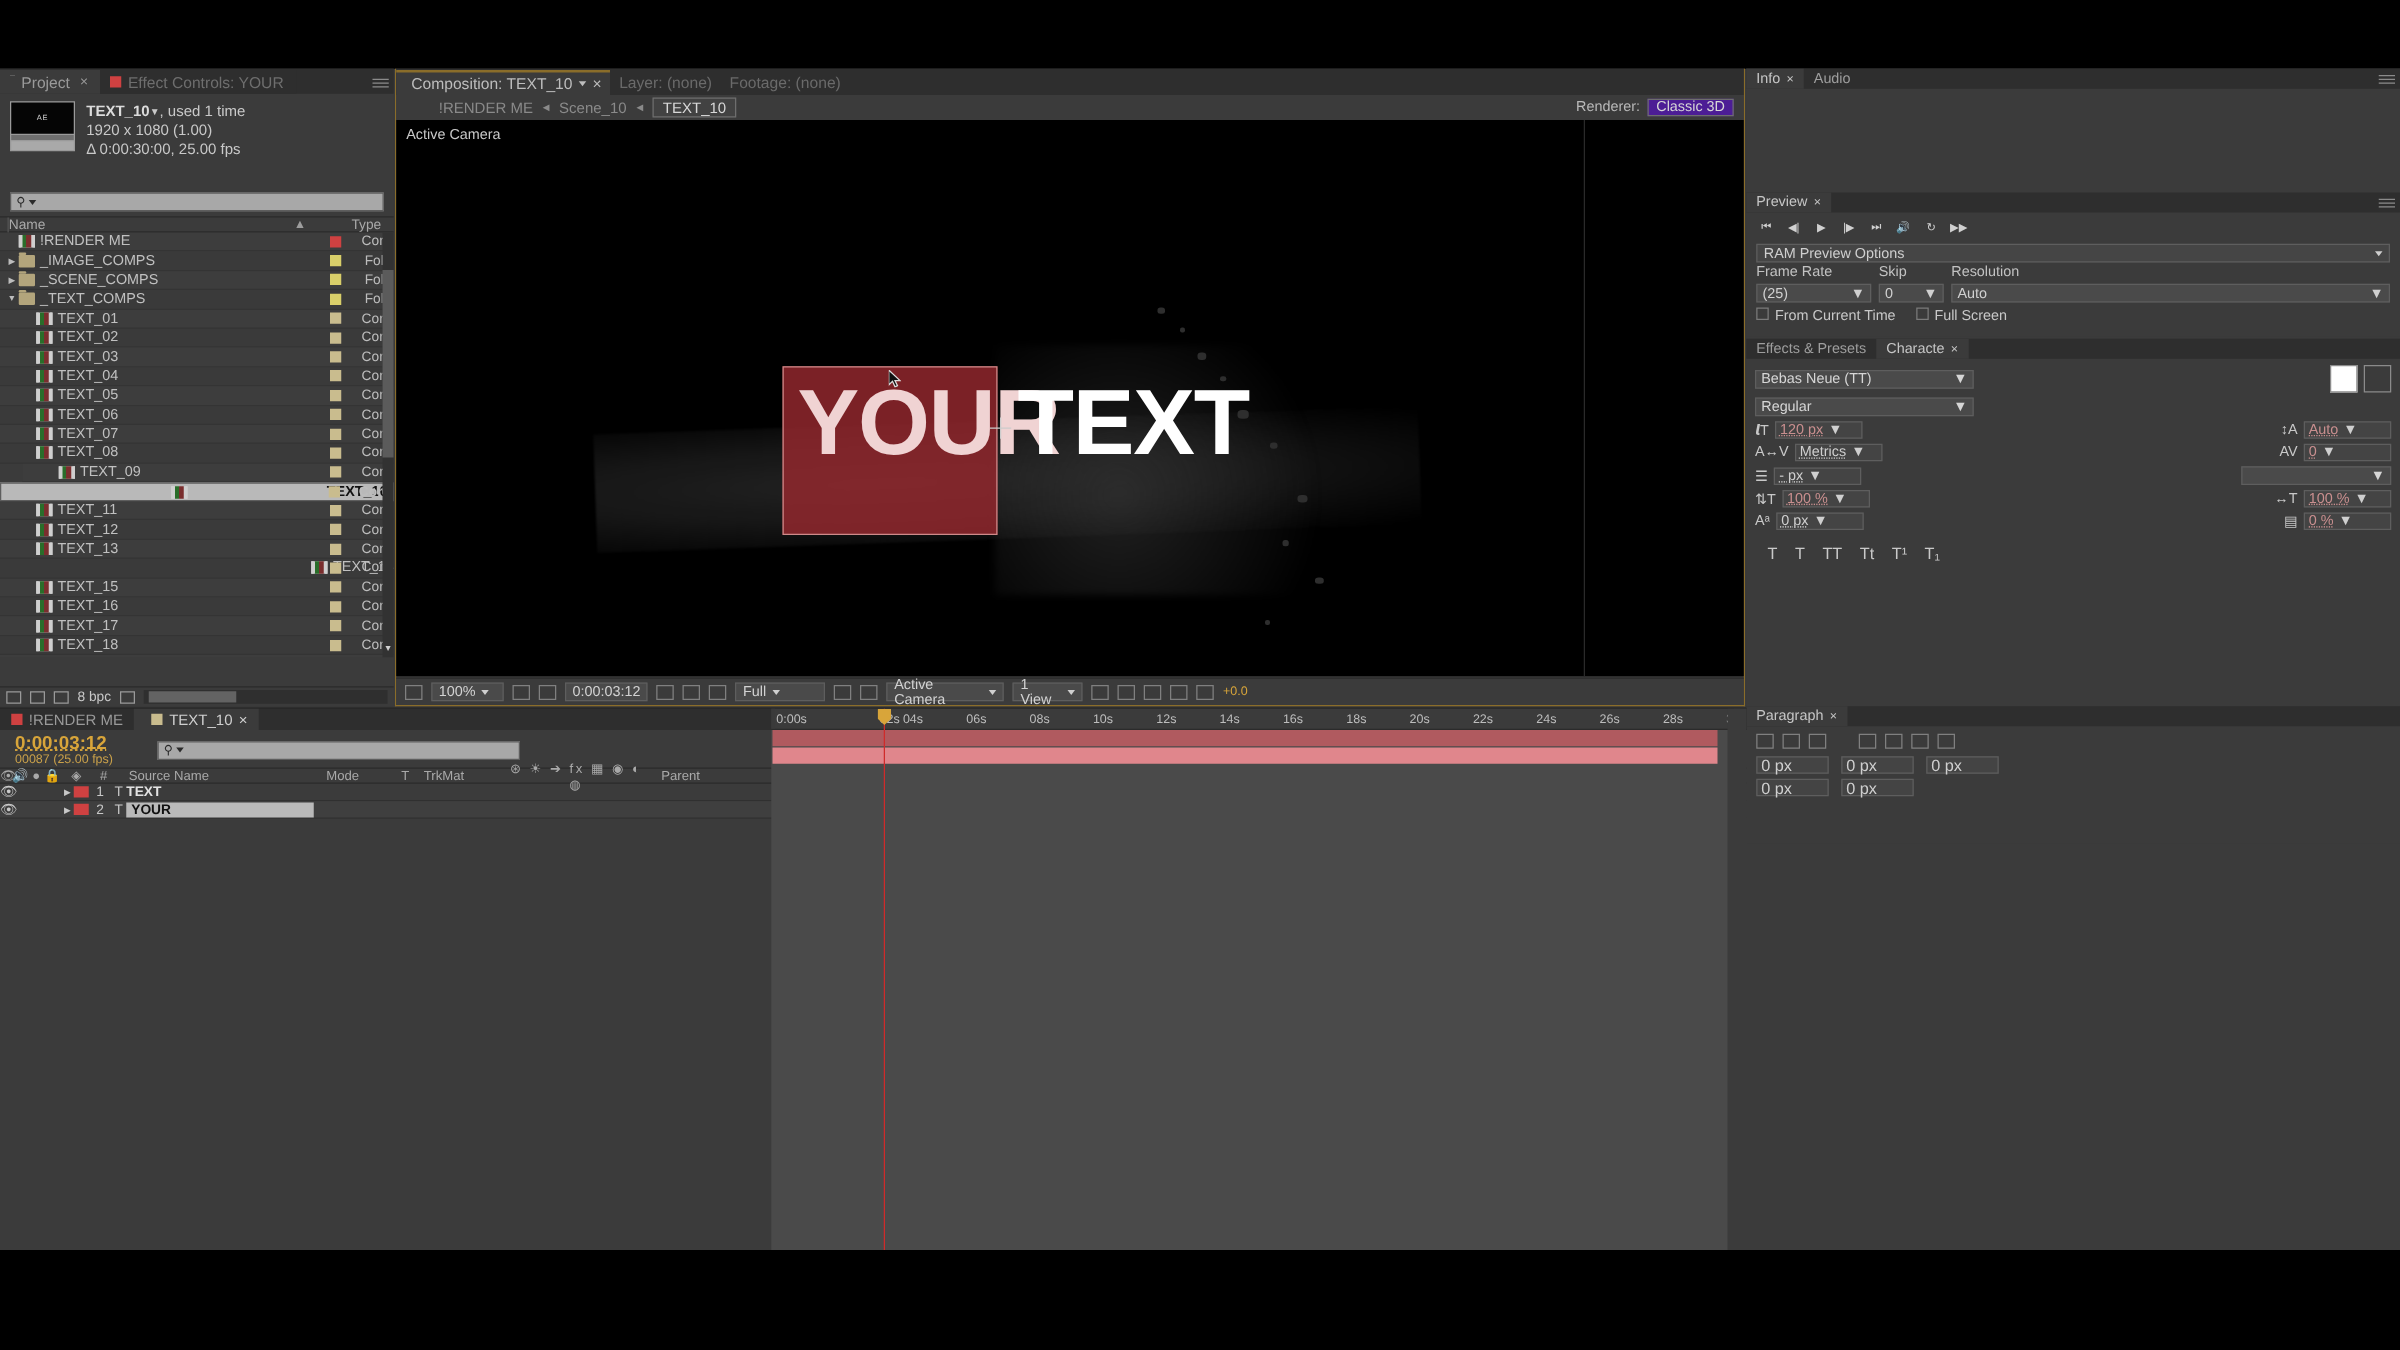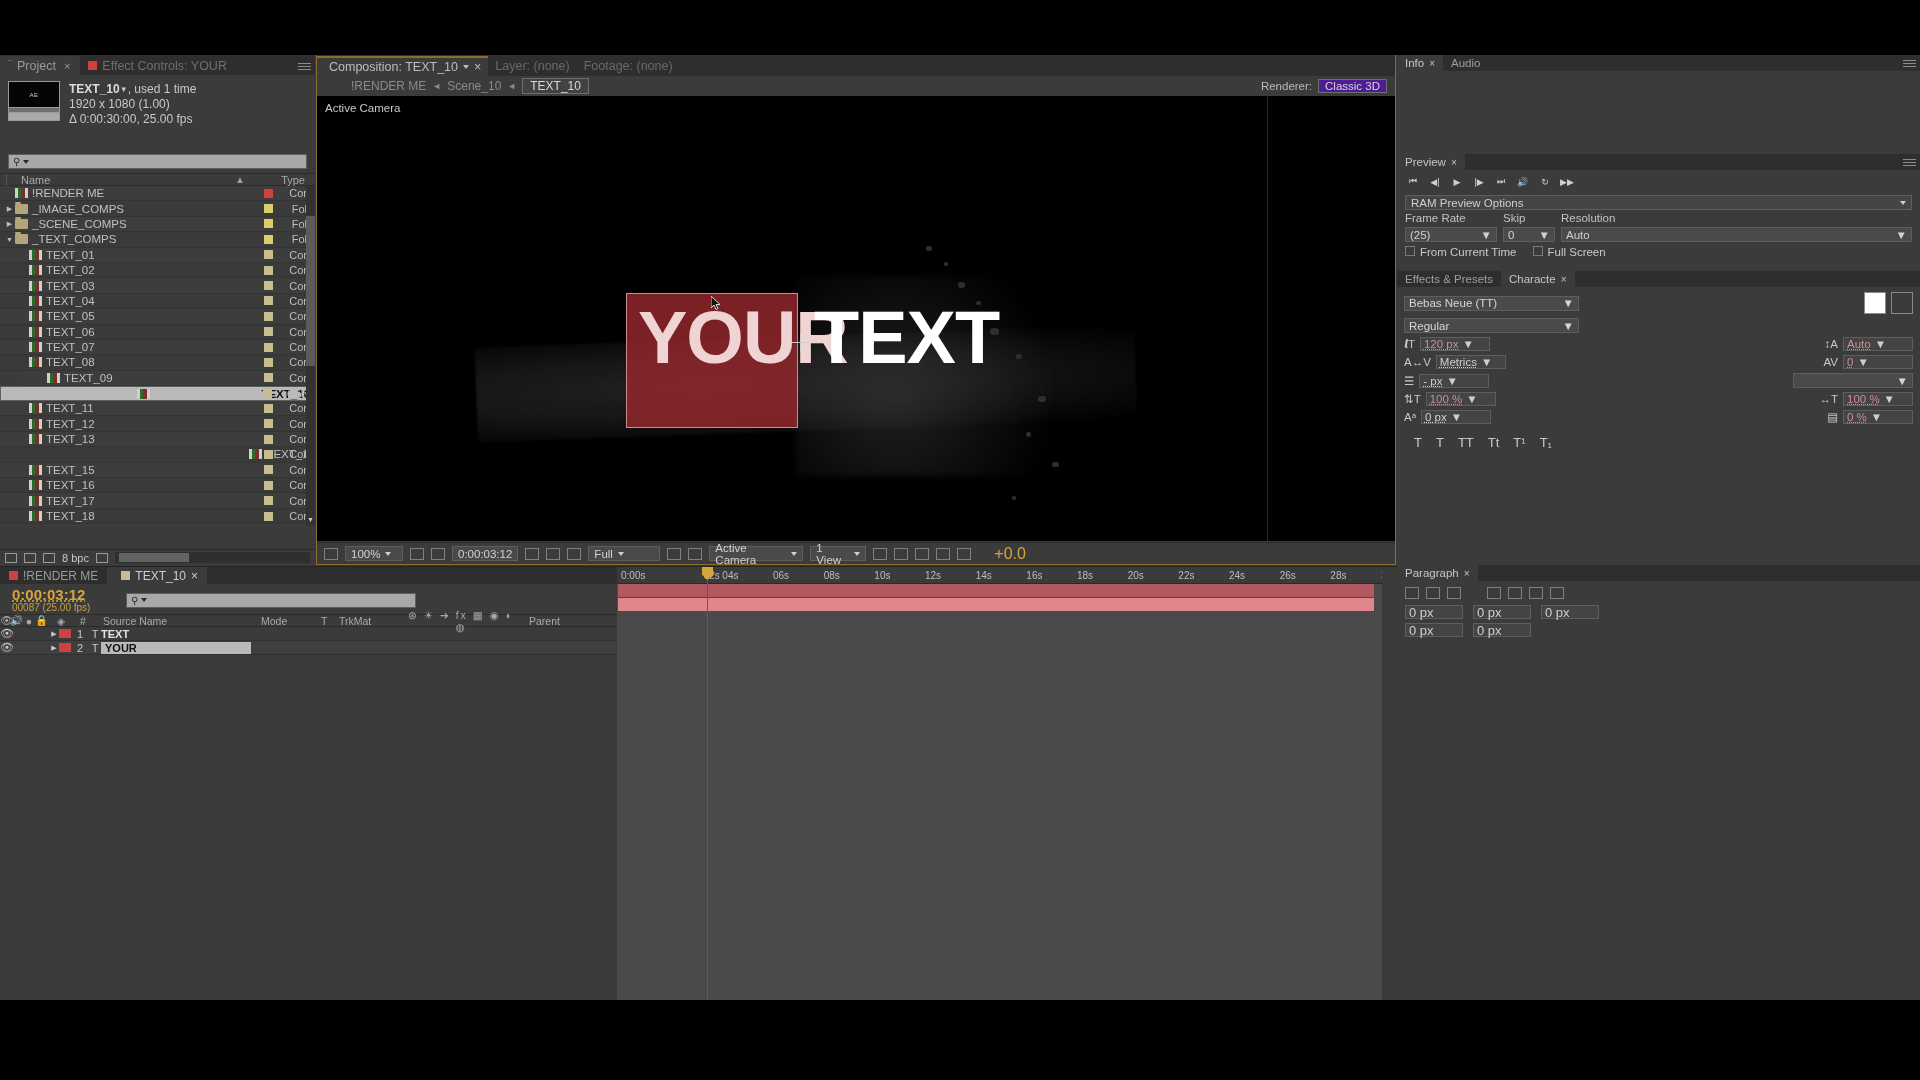--- a/index.html
+++ b/index.html
@@ -31,21 +31,21 @@
   .thumb .b2 { height:7px; background:#a9a9a9; margin-top:1px; }
   .proj-meta { font-size:12px; line-height:15px; color:#c9c9c9; padding-top:1px; }
   .proj-meta .t1 { font-weight:bold; color:#dcdcdc; }
   .proj-meta .caret { font-size:8px; vertical-align:middle; }
   .search-row { padding:4px 8px 4px 8px; }
   .search { height:15px; background:#a8a8a8; border:1px solid #5e5e5e; display:flex; align-items:center; padding:0 4px; gap:3px; }
   .search .mag { color:#2a2a2a; font-size:10px; }
   .search .tri { width:0;height:0;border-left:3px solid transparent;border-right:3px solid transparent;border-top:4px solid #2a2a2a; }
   .col-head { height:13px; background:#3b3b3b; border-top:1px solid #2b2b2b; border-bottom:1px solid #2b2b2b;
               display:flex; align-items:center; font-size:11px; color:#a9a9a9; position:relative; }
-  .col-head .cname { padding-left:14px; border-left:1px solid #555; margin-left:6px; }
+  .col-head .cname { border-left:1px solid #555; margin-left:6px; }
   .col-head .csort { position:absolute; right:70px; color:#9d9d9d; font-size:10px; }
   .col-head .ctype { position:absolute; right:10px; }
   .proj-list { height:340px; overflow:hidden; position:relative; }
   .prow { height:15.4px; display:flex; align-items:center; font-size:11.5px; color:#c0c0c0;
           border-bottom:1px solid #343434; padding-left:4px; position:relative; }
   .prow:nth-child(odd) { background:#3d3d3d; }
   .prow:nth-child(even) { background:#3a3a3a; }
   .prow.sel { background:#b9b9b9; color:#111; font-weight:bold; }
   .disc { width:11px; text-align:center; font-size:7px; color:#bdbdbd; }
   .ico-comp { width:13px; height:10px; margin-right:4px; position:relative; flex:none;
@@ -98,21 +98,21 @@
   .anchor i { position:absolute; background:#cccccc; }
   .anchor i.h { left:0; top:8px; width:17px; height:1px; }
   .anchor i.v { left:8px; top:0; width:1px; height:17px; }
   .cursor { position:absolute; left:385px; top:200px; width:10px; height:14px; }
   .comp-toolbar { position:absolute; left:0; bottom:0; width:100%; height:22px; background:#3b3b3b;
                   border-top:1px solid #2b2b2b; display:flex; align-items:center; gap:7px; padding:0 7px; font-size:11.5px; }
   .field { border:1px solid #5e5e5e; background:#4a4a4a; height:15px; display:flex; align-items:center;
            padding:0 5px; color:#d2d2d2; gap:5px; }
   .field .tri { width:0;height:0;border-left:3px solid transparent;border-right:3px solid transparent;border-top:4px solid #cfcfcf; }
   .tool-ico { width:14px; height:12px; border:1px solid #8d8d8d; opacity:.85; }
-  .plusval { color:#d8a53a; font-size:16px;margin-left:16px; }
+  .plusval { color:#d8a53a; font-size:10px; }
 
   
   #right { position:absolute; left:1397px; top:0; width:523px; height:510px; background:#3b3b3b; }
   .rpanel { background:#3b3b3b; }
   .r-tabbar { height:16px; background:#2e2e2e; display:flex; align-items:center; gap:0; position:relative; }
   .r-tab { padding:0 8px; font-size:11.5px; color:#9e9e9e; height:16px; display:flex; align-items:center; }
   .r-tab.active { background:#3b3b3b; color:#c6c6c6; }
   .r-tab .x { margin-left:5px; font-size:10px; }
 
   .info { height:83px; position:relative; padding:7px 9px; display:flex; gap:14px; font-size:11.5px; }

